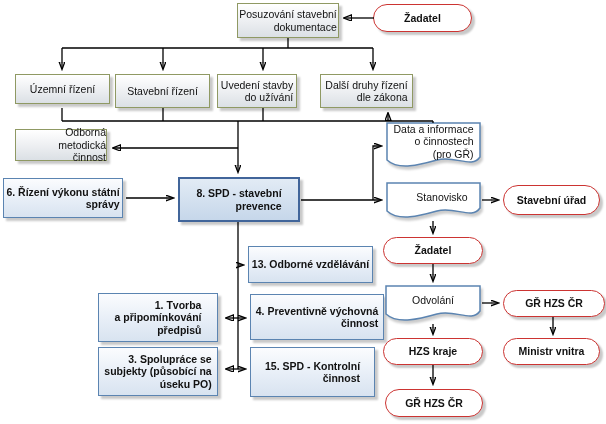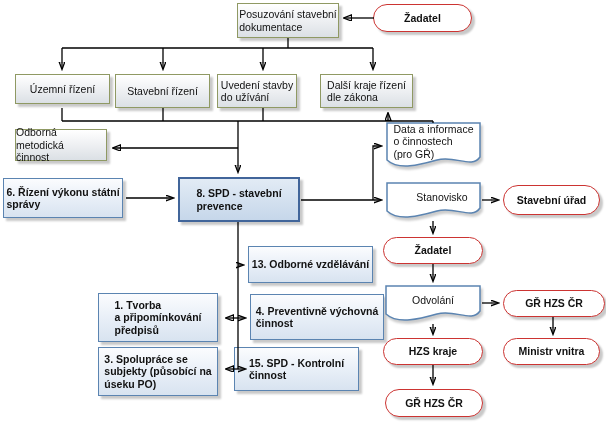--- a/index.html
+++ b/index.html
@@ -4,21 +4,21 @@
 <style>
   html,body{margin:0;padding:0;background:#fff;}
   #canvas{
     position:relative;width:606px;height:424px;background:#ffffff;
     font-family:"Liberation Sans",sans-serif;overflow:hidden;
     border-bottom:1px solid #d9d9d9;
   }
   .node{
     position:absolute;box-sizing:border-box;
     display:flex;align-items:center;justify-content:center;
-    text-align:left;color:#111;
+    text-align:right;color:#111;
     font-size:10.5px;line-height:12.5px;
   }
   .lbl{white-space:pre-line;display:block;}
   
   .g{
     background:linear-gradient(180deg,#ffffff 0%,#eceef1 55%,#dbe0e5 100%);
     border:1.4px solid #8f9963;
     box-shadow:3px 3px 2px #c9c9c9;
   }
   
@@ -100,21 +100,21 @@
     <span class="lbl">Územní řízení</span>
   </div>
   <div class="node g" style="left:115px;top:74px;width:95px;height:34px">
     <span class="lbl">Stavební řízení</span>
   </div>
   <div class="node g" style="left:217px;top:74px;width:80px;height:34px">
     <span class="lbl">Uvedení stavby
 do užívání</span>
   </div>
   <div class="node g" style="left:320px;top:74px;width:93px;height:34px">
-    <span class="lbl">Další kraje řízení
+    <span class="lbl">Další druhy řízení
 dle zákona</span>
   </div>
   <div class="node g" style="left:15px;top:129px;width:92px;height:32px">
     <span class="lbl">Odborná metodická
 činnost</span>
   </div>
 
   <div class="node b" style="left:3px;top:178px;width:120px;height:40px">
     <span class="lbl">6. Řízení výkonu státní
 správy</span>
@@ -133,21 +133,21 @@
   </div>
   <div class="node b" style="left:250px;top:294px;width:134px;height:46px">
     <span class="lbl">4. Preventivně výchovná
 činnost</span>
   </div>
   <div class="node b" style="left:98px;top:347px;width:120px;height:49px">
     <span class="lbl">3. Spolupráce se
 subjekty (působící na
 úseku PO)</span>
   </div>
-  <div class="node b" style="left:234px;top:347px;width:125px;height:44px">
+  <div class="node b" style="left:250px;top:347px;width:125px;height:50px">
     <span class="lbl">15. SPD - Kontrolní
 činnost</span>
   </div>
 
   <div class="node doc" style="left:386px;top:122px;width:95px;height:48px">
     <svg class="shape" width="95" height="48" viewBox="0 0 95 48">
       <path d="M1,1 H94 V35 C86,47 69,33 51,38 C35,42.5 13,49 1,38 Z" fill="#ffffff" stroke="#5b84b1" stroke-width="1.5"></path>
     </svg>
     <span class="lbl">Data a informace
 o činnostech

